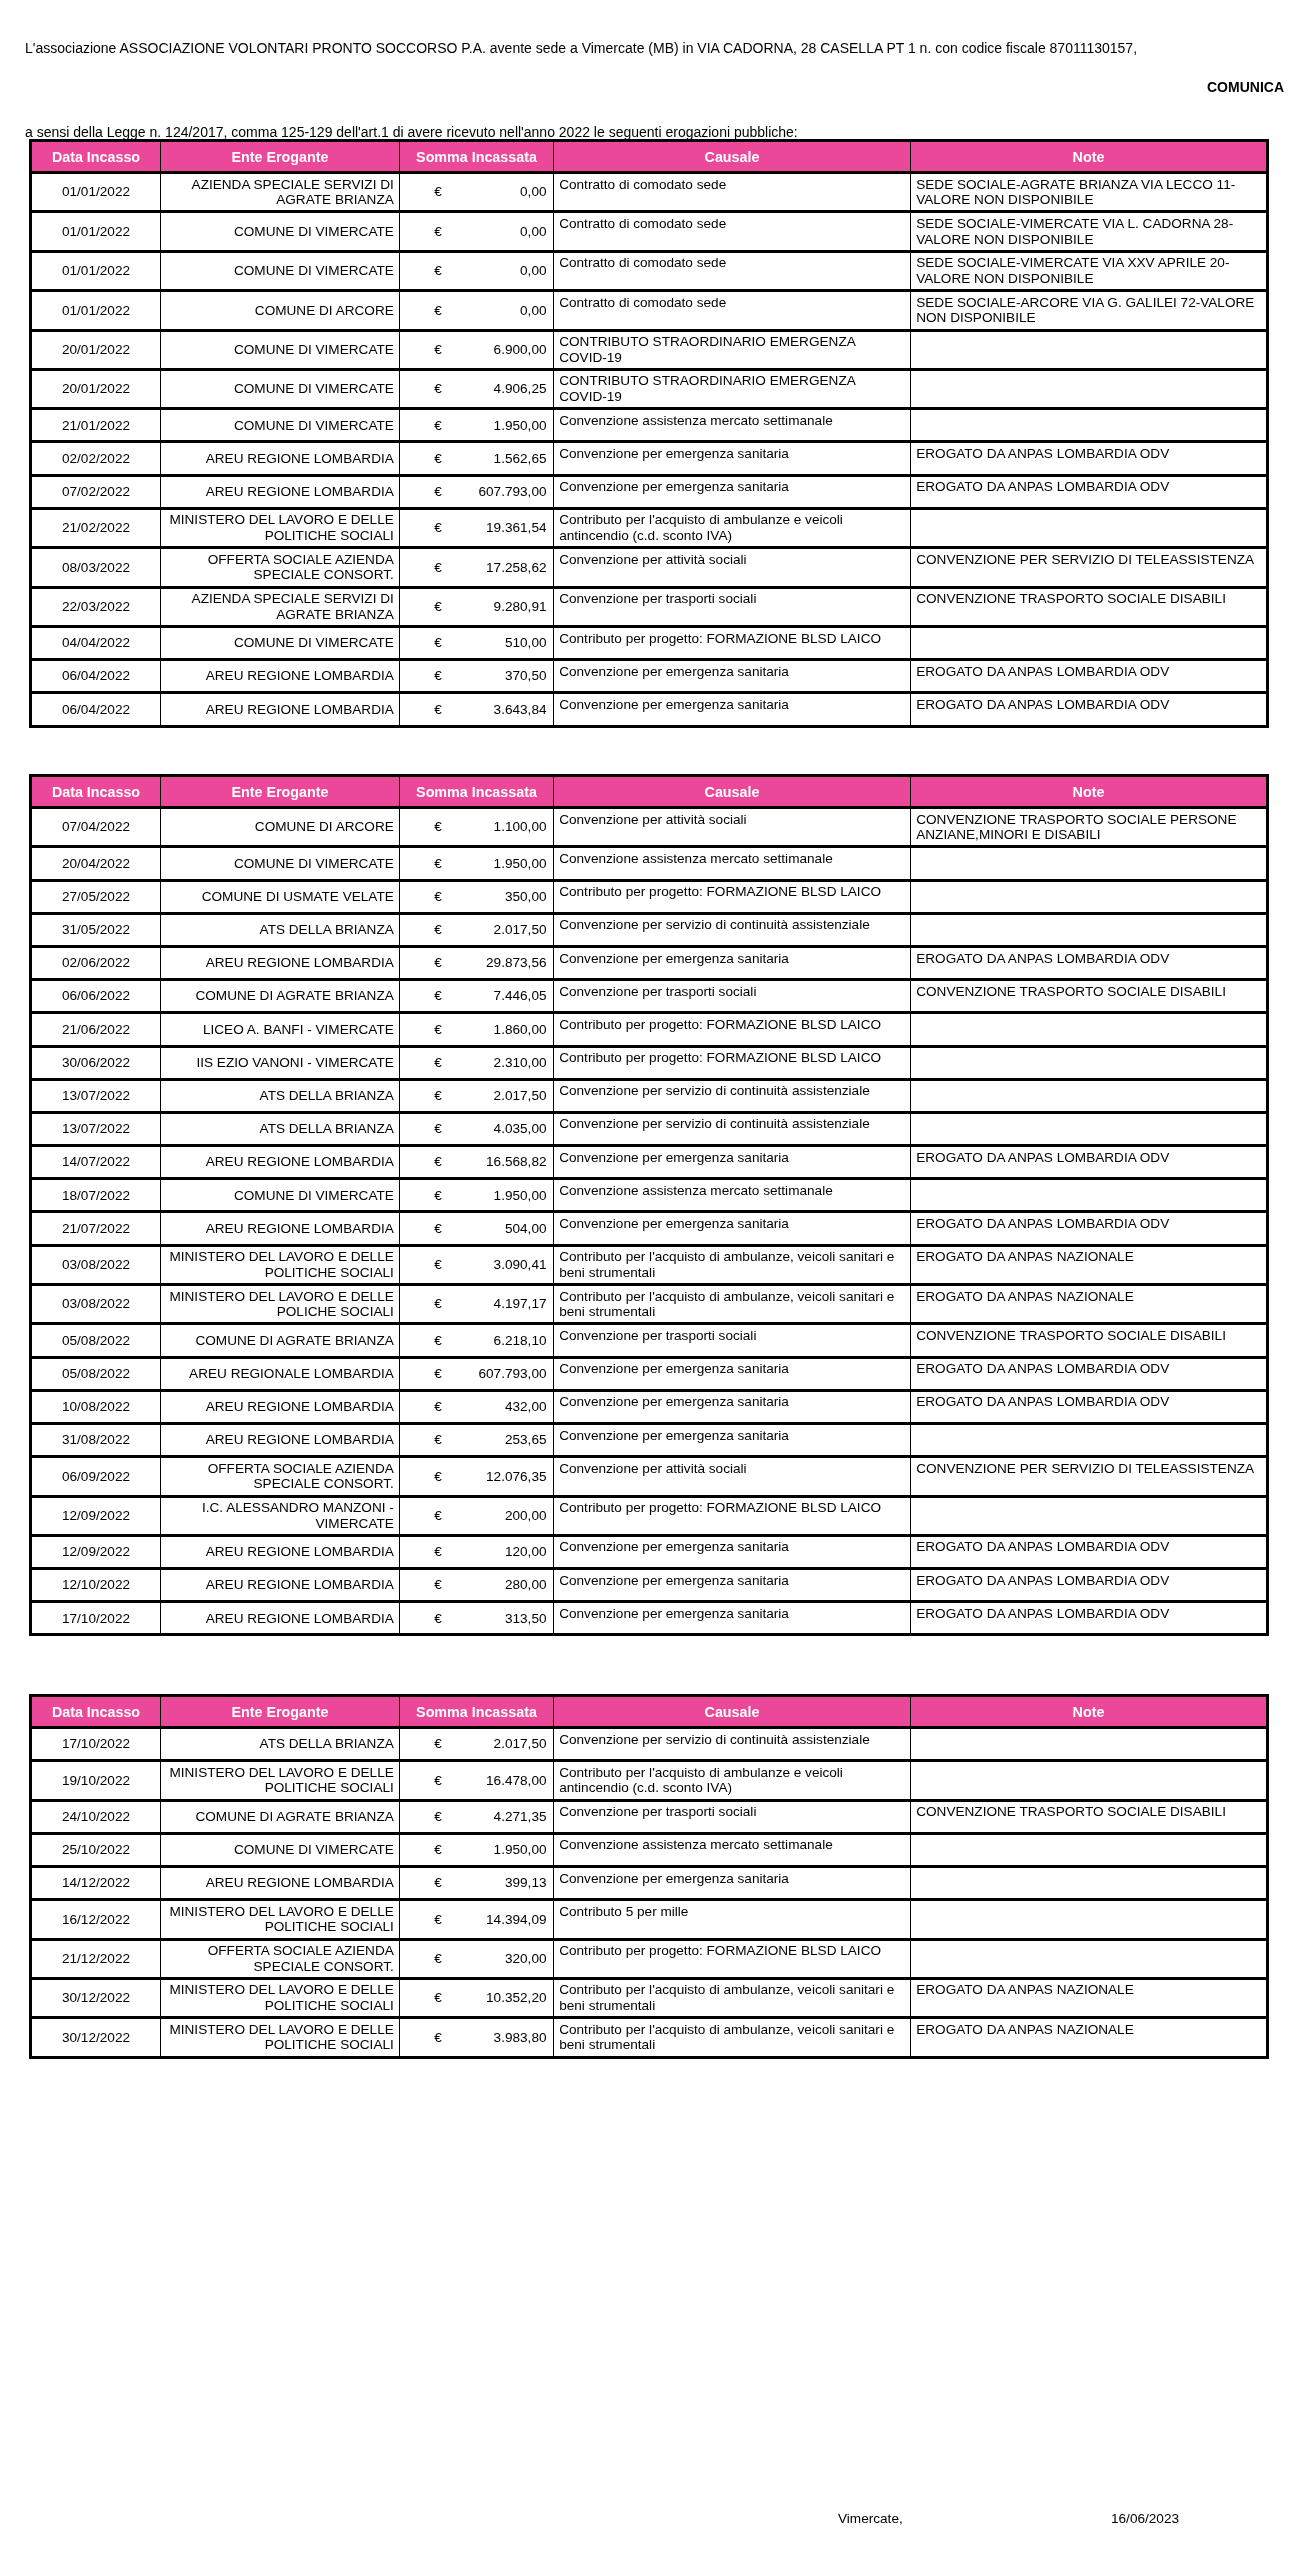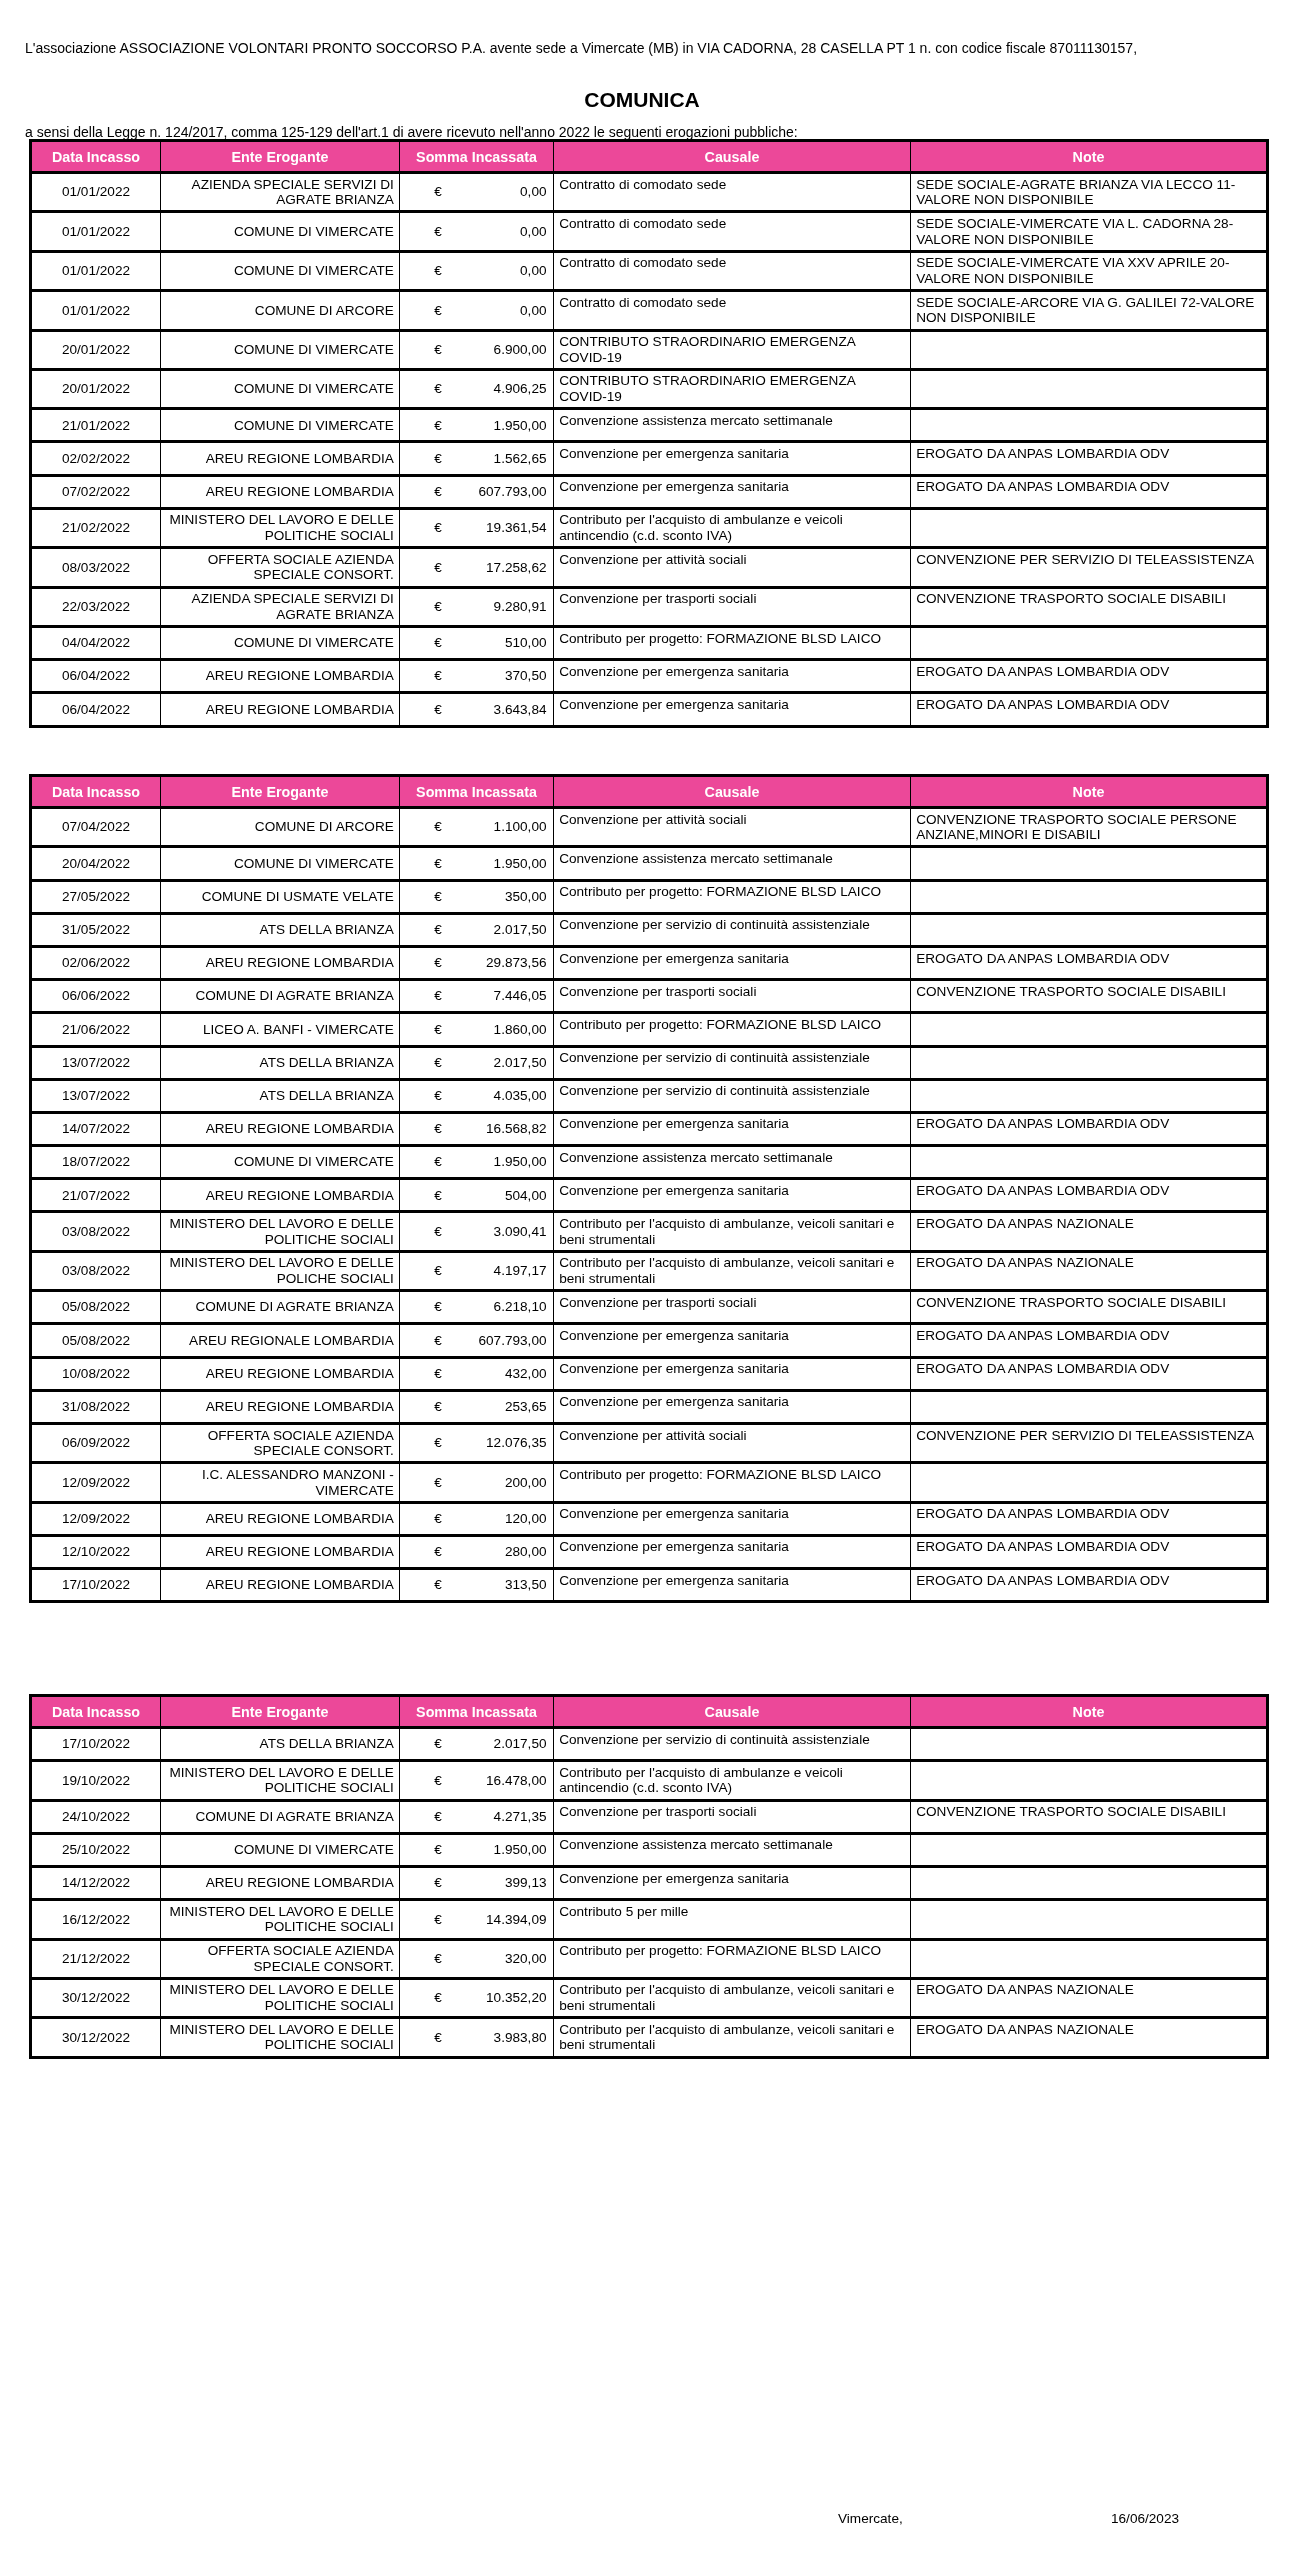--- a/index.html
+++ b/index.html
@@ -14,25 +14,25 @@
   }
   .intro {
     position:absolute;
     left:25px; top:26px;
     width:1167px;
     font-size:14px;
     line-height:16px;
   }
   .doc-title {
     position:absolute;
-    left:0; top:88px;
+    left:0; top:79px;
     width:1284px;
-    text-align:center;
+    text-align:right;
     font-weight:bold;
-    font-size:21px;
+    font-size:14px;
   }
   .subtitle {
     position:absolute;
     left:25px; top:110px;
     width:1232px;
     font-size:14px;
   }
   table.erogazioni {
     position:absolute;
     left:29px;
@@ -391,20 +391,32 @@
           <td class="c-somma">
             <div class="somma-wrap">
               <span>€</span>
               <span>1.860,00</span>
             </div>
           </td>
           <td class="c-causale">Contributo per progetto: FORMAZIONE BLSD LAICO</td>
           <td class="c-note"></td>
         </tr>
         <tr>
+          <td class="c-date">30/06/2022</td>
+          <td class="c-ente">IIS EZIO VANONI - VIMERCATE</td>
+          <td class="c-somma">
+            <div class="somma-wrap">
+              <span>€</span>
+              <span>2.310,00</span>
+            </div>
+          </td>
+          <td class="c-causale">Contributo per progetto: FORMAZIONE BLSD LAICO</td>
+          <td class="c-note"></td>
+        </tr>
+        <tr>
           <td class="c-date">13/07/2022</td>
           <td class="c-ente">ATS DELLA BRIANZA</td>
           <td class="c-somma">
             <div class="somma-wrap">
               <span>€</span>
               <span>2.017,50</span>
             </div>
           </td>
           <td class="c-causale">Convenzione per servizio di continuità assistenziale</td>
           <td class="c-note"></td>

